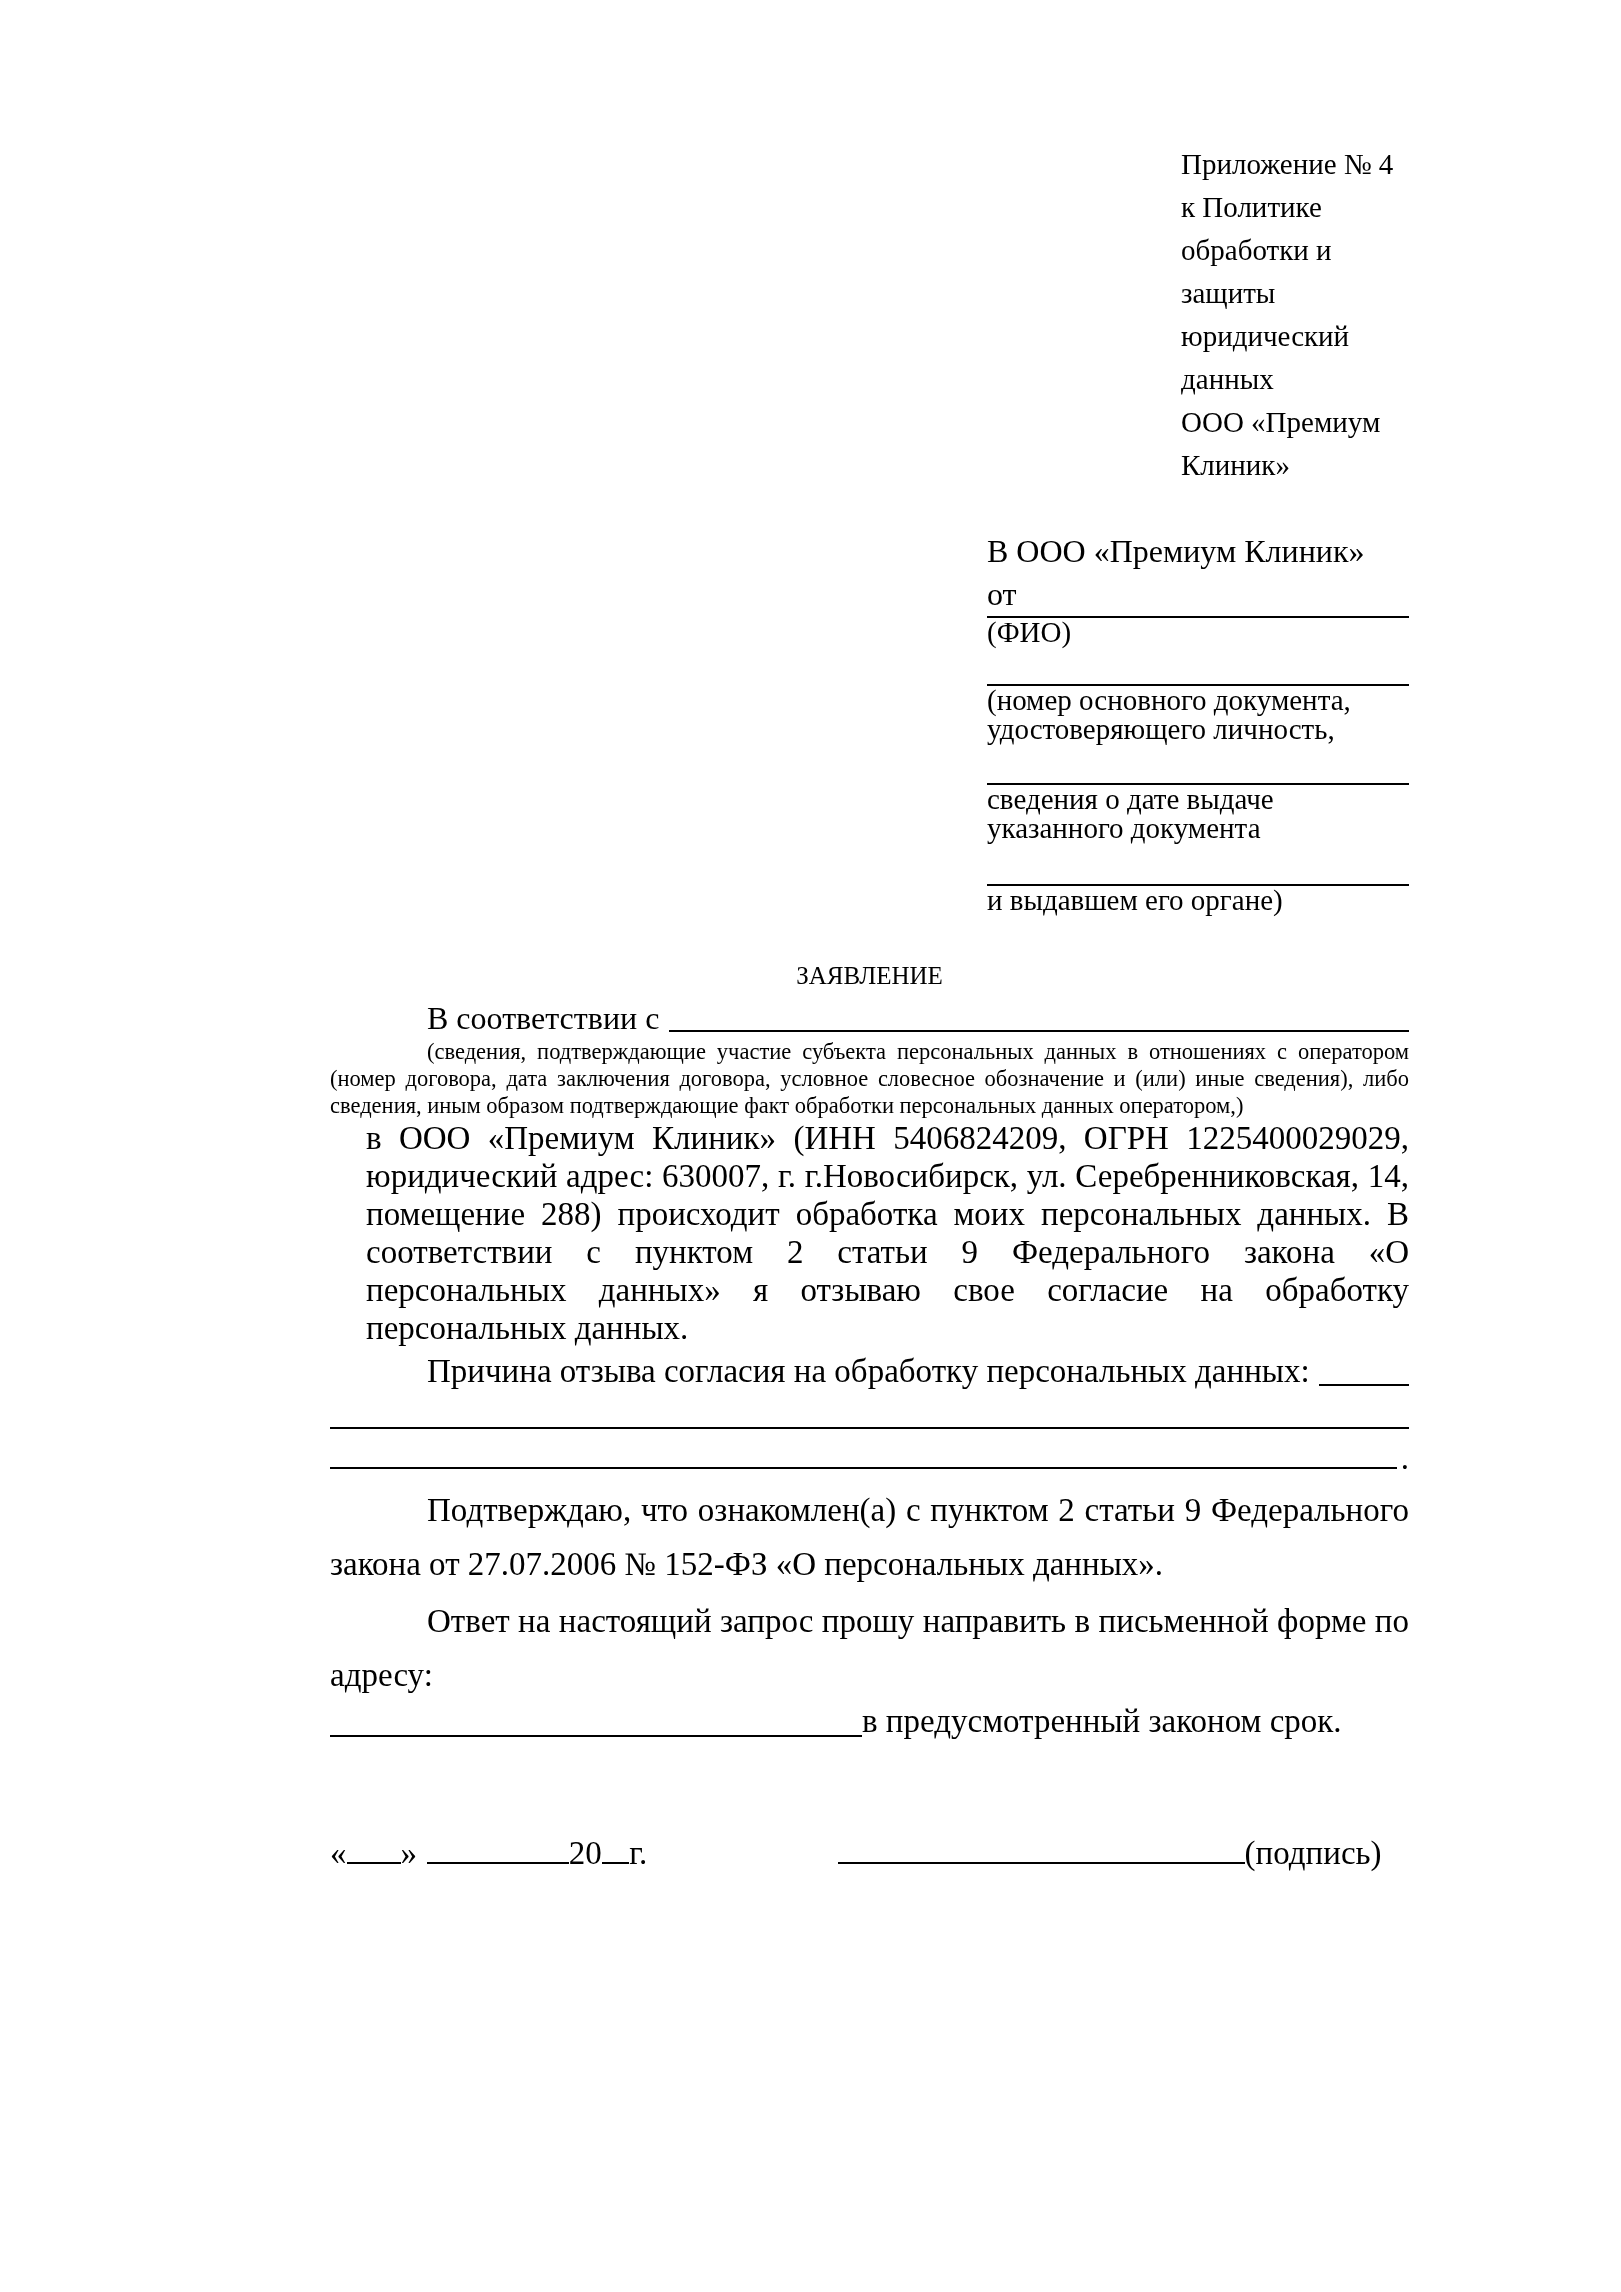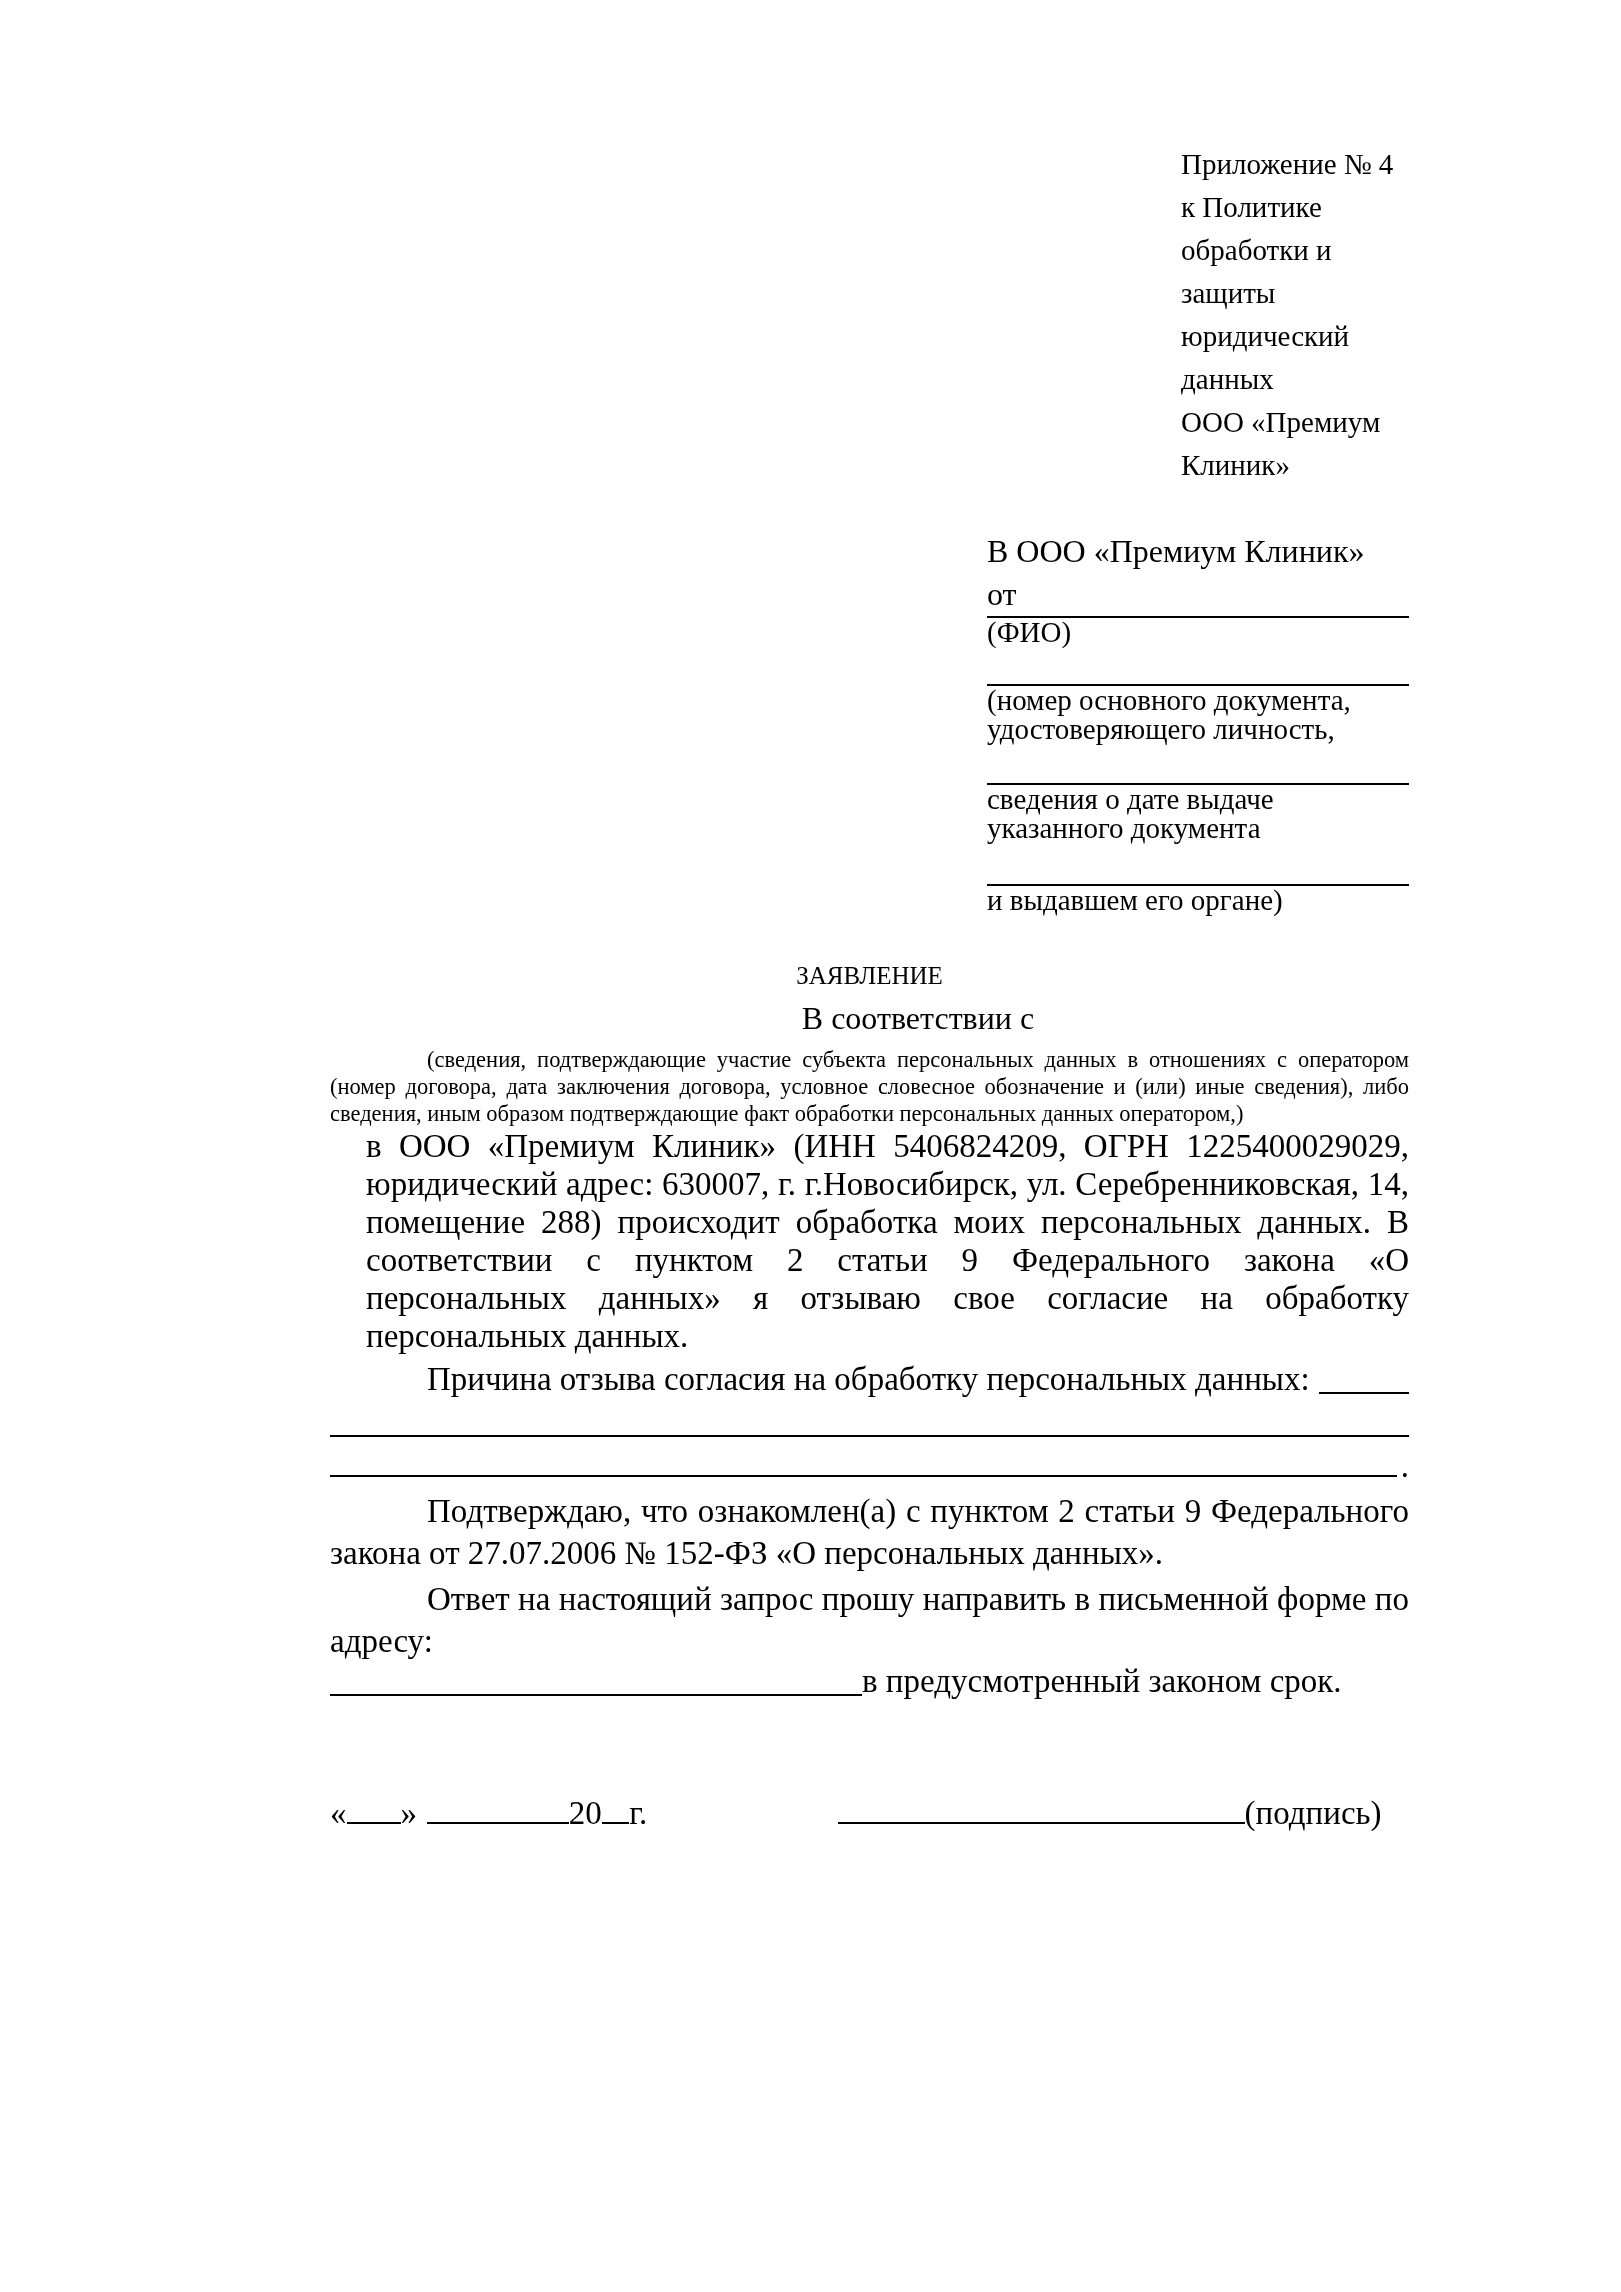--- a/index.html
+++ b/index.html
@@ -58,27 +58,26 @@
 
   .zayavlenie {
     margin-top: 39px;
     text-align: center;
     font-size: 25px;
     line-height: 43px;
   }
 
   .intro-row {
     display: flex;
-    align-items: center;
+    align-items: flex-end;
     margin-top: 2px;
     padding-left: 97px;
     font-size: 32px;
     line-height: 39px;
     white-space: nowrap;
-    flex-direction: column;
   }
   .fill {
     flex: 1 1 auto;
     border-bottom: 2.9px solid #000;
     margin: 0 0 5.9px 9.8px;
   }
 
   .small-print {
     font-size: 22.5px;
     line-height: 27px;
@@ -111,21 +110,21 @@
   .blank-row .fill { margin-left: 0; margin-bottom: 0; }
   .row1 { height: 37px; }
   .row2 { height: 40px; }
   .period {
     line-height: 19.6px;
     padding-left: 3.9px;
   }
 
   .confirm-par, .reply-par {
     font-size: 33px;
-    line-height: 42px;
+    line-height: 54px;
     text-align: justify;
     text-indent: 97px;
   }
   .confirm-par { margin-top: 13.7px; }
   .reply-par { margin-top: 3.9px; }
 
   .address-row {
     display: flex;
     align-items: stretch;
     font-size: 33px;

